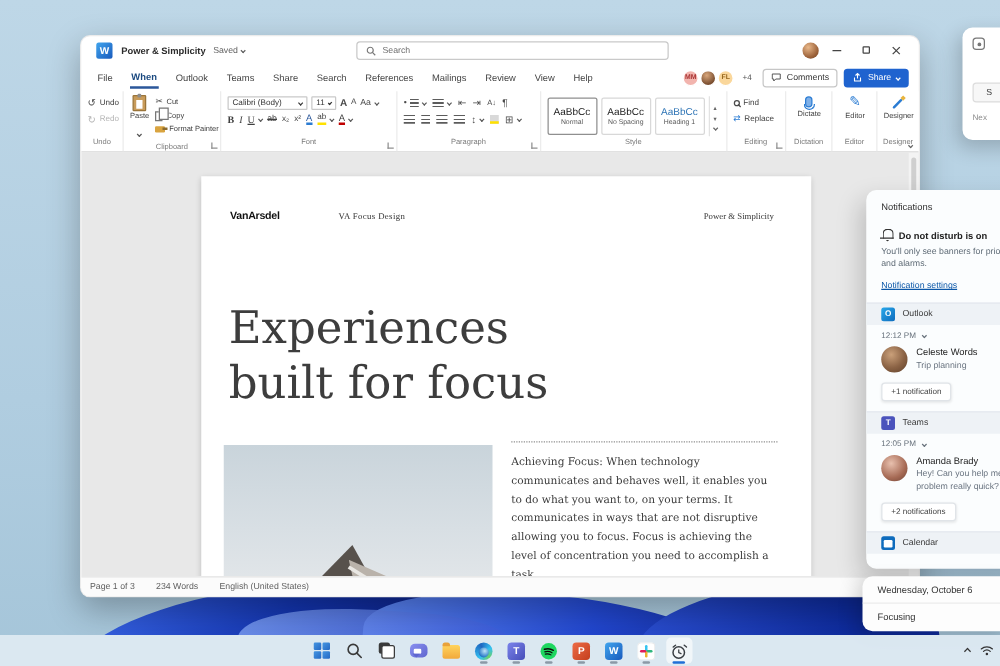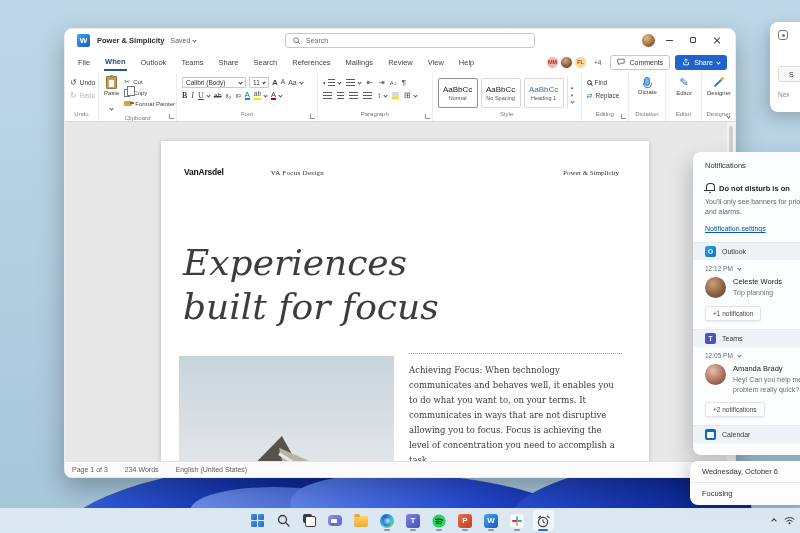--- a/index.html
+++ b/index.html
@@ -100,21 +100,21 @@
   
   .canvas { position:absolute; left:0; top:93px; right:0; bottom:16px; background:#e8e8e8; overflow:hidden; }
   .vscroll { position:absolute; right:0; top:0; bottom:0; width:8px; background:#f3f3f3; }
   .vthumb { position:absolute; right:2px; top:4px; width:4px; height:70px; background:#cfcfcf; border-radius:2px; }
   .page { position:absolute; left:96px; top:19px; width:488px; height:324px; background:#fff; box-shadow:0 1px 5px rgba(0,0,0,.2); overflow:hidden; }
   .doc-header { position:absolute; left:23px; top:26px; right:30px; display:flex; align-items:baseline; }
   .doc-logo { font-size:8.5px; font-weight:bold; letter-spacing:-0.2px; color:#111; }
   .doc-hc { font-family:"Liberation Serif", serif; font-size:7px; color:#333; letter-spacing:.3px; margin-left:47px; }
   .doc-hr { font-family:"Liberation Serif", serif; font-size:7px; color:#333; margin-left:auto; }
   .doc-title { position:absolute; left:22px; top:100px; width:288px; font-family:"DejaVu Serif","Liberation Serif",serif;
-    font-size:36px; line-height:44px; color:#3d3d3d;font-style:italic; }
+    font-size:36px; line-height:44px; color:#3d3d3d; }
   .doc-image { position:absolute; left:18px; top:215px; width:215px; height:112px;
     background:linear-gradient(180deg,#c9d4db 0%,#d8dfe4 60%,#e2e6e9 100%); }
   .bldg { position:absolute; left:62px; bottom:0; width:105px; height:34px; }
   .bldg .b1 { position:absolute; left:0; bottom:-6px; width:62px; height:38px; background:#57514c;
     clip-path:polygon(6% 100%, 66% 0, 100% 100%); }
   .bldg .b2 { position:absolute; left:38px; bottom:-6px; width:60px; height:32px; background:#b9b2aa;
     clip-path:polygon(0 18%, 100% 100%, 10% 100%); }
   .bldg .ridge { position:absolute; left:36px; bottom:6px; width:26px; height:3px; background:#e9e7e3; transform:rotate(32deg); }
   .doc-col { position:absolute; left:248px; top:212px; width:213px; }
   .dotted { border-top:1px dotted #8f8f8f; height:0; }

